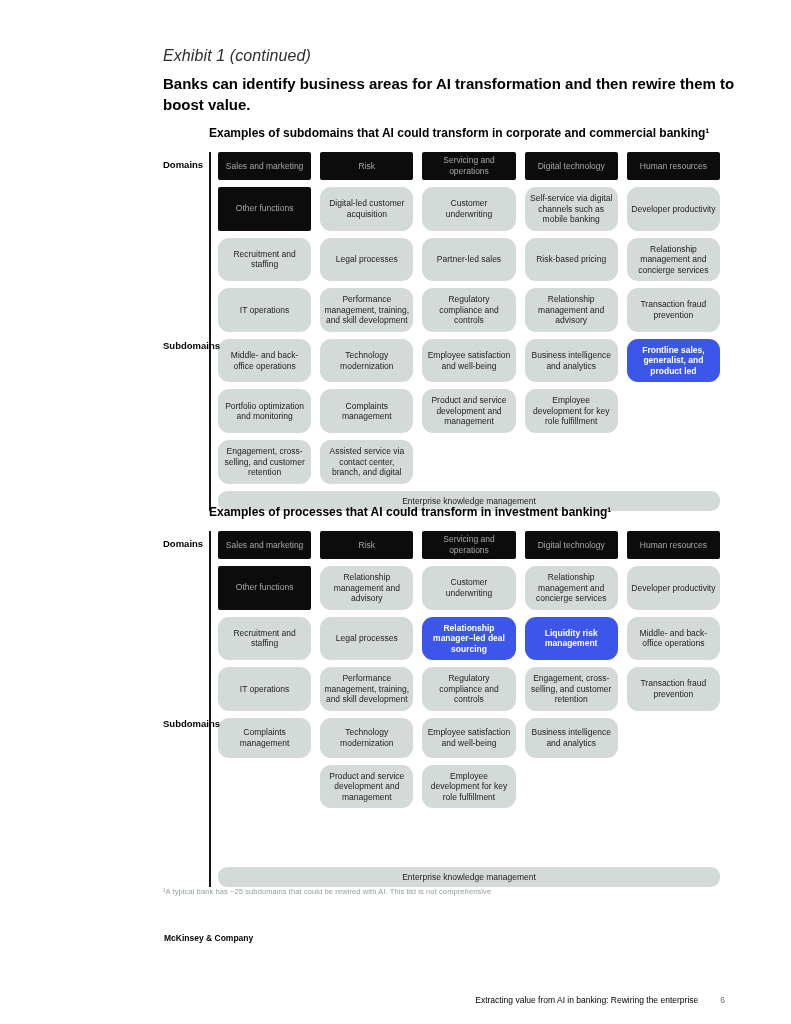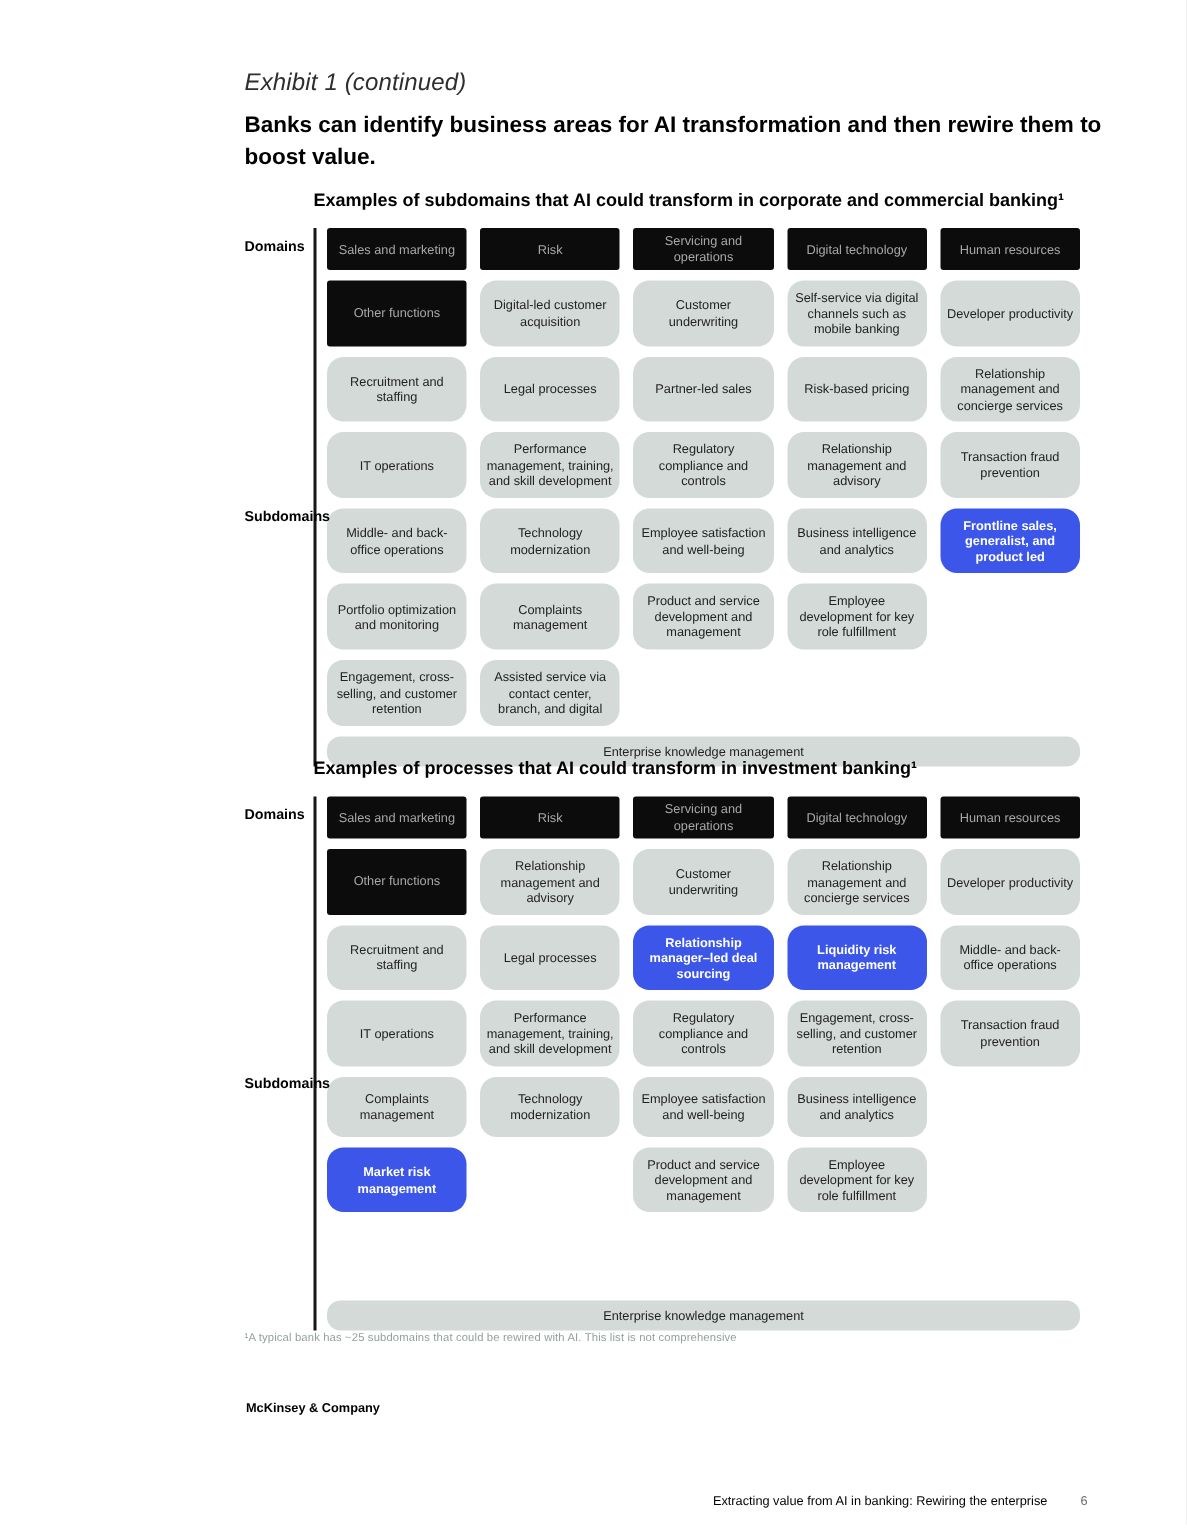--- a/index.html
+++ b/index.html
@@ -132,21 +132,20 @@
           <div class="cell">IT operations</div>
           <div class="cell">Performance management, training, and skill development</div>
           <div class="cell">Regulatory compliance and controls</div>
           <div class="cell">Engagement, cross-selling, and customer retention</div>
           <div class="cell">Transaction fraud prevention</div>
           <div class="cell">Complaints management</div>
           <div class="cell">Technology modernization</div>
           <div class="cell">Employee satisfaction and well-being</div>
           <div class="cell">Business intelligence and analytics</div>
           <div class="cell empty"></div>
-          <div class="cell highlight">Market risk management</div>
           <div class="cell empty"></div>
           <div class="cell">Product and service development and management</div>
           <div class="cell">Employee development for key role fulfillment</div>
           <div class="cell empty"></div>
           <div class="ekm-bar gapped">Enterprise knowledge management</div>
         </div>
     </div>
   </section>
 
   <div class="footnote">¹A typical bank has ~25 subdomains that could be rewired with AI. This list is not comprehensive</div>

